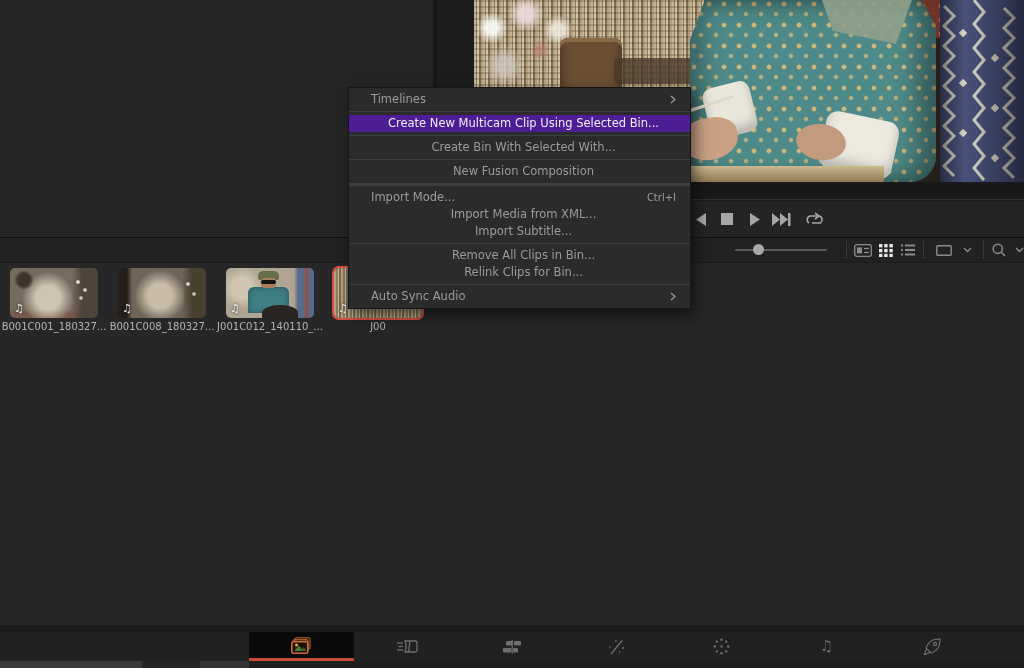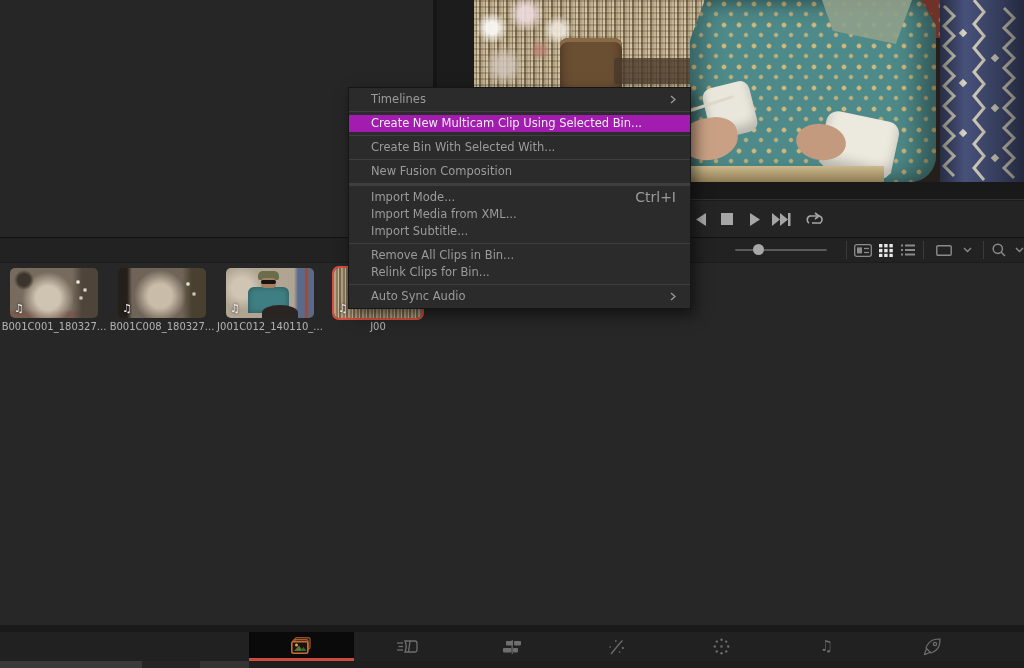--- a/index.html
+++ b/index.html
@@ -118,25 +118,25 @@
   .nav-glyph{font-size:15px;color:#6e6e6e;line-height:1;}
   .bottom-strip{position:absolute;left:0;top:661px;width:1024px;height:7px;background:#1e1e1e;}
   .bs-seg{position:absolute;top:0;height:7px;}
 
   
   .context-menu{position:absolute;left:348px;top:87px;width:343px;background:#2b2b2b;
     border:1px solid #161616;box-shadow:4px 6px 14px rgba(0,0,0,.55);z-index:100;}
   .menu-group{padding:3px 0;}
   .menu-sep{height:1px;background:#3e3e3e;}
   .menu-item{position:relative;height:17px;line-height:17px;padding:0 14px 0 22px;
-    font-size:11.5px;color:#9b9b9b;display:flex;align-items:center;cursor:default;white-space:nowrap;}
+    font-size:11.5px;color:#9b9b9b;display:flex;align-items:center;cursor:default;white-space:nowrap;justify-content:center;}
   .menu-item .mi-label{flex:0 1 auto;overflow:hidden;}
   .menu-item .mi-spacer{flex:1;}
-  .menu-item.highlighted{background:#a21caf;color:#eeeeee;margin:0;}
-  .mi-shortcut{font-size:14px;color:#9b9b9b;}
+  .menu-item.highlighted{background:#4c1d95;color:#eeeeee;margin:0;}
+  .mi-shortcut{font-size:10px;color:#9b9b9b;}
   .mi-arrow{width:6px;height:9px;flex:none;}
 </style>
 </head>
 <body>
 
 <div id="app">
 
   <div class="left-panel"></div>
   <div class="v-divider"></div>
 

